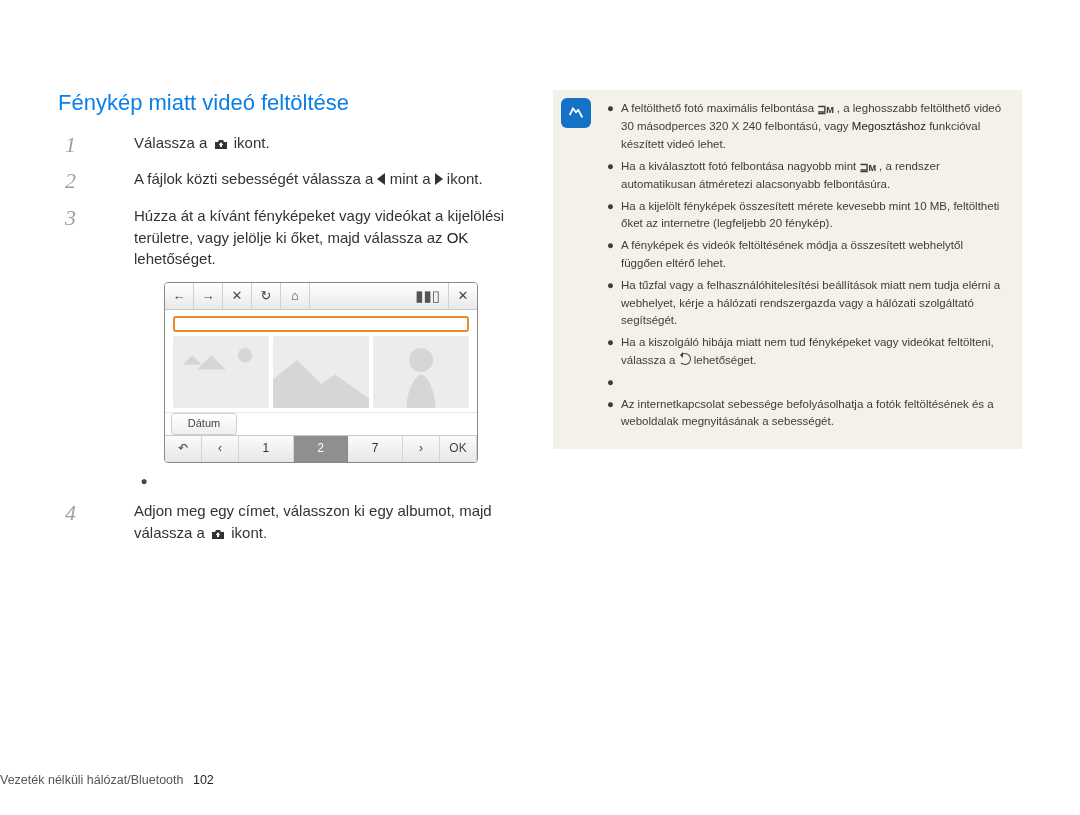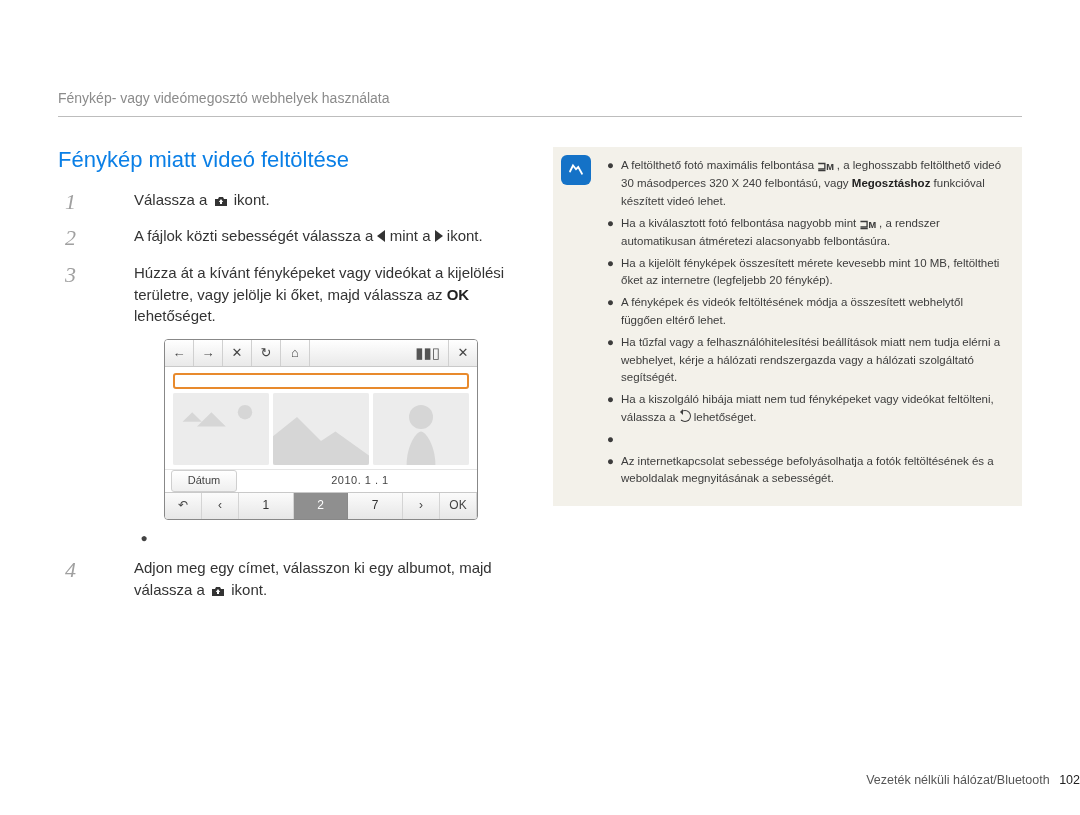--- a/index.html
+++ b/index.html
@@ -239,33 +239,32 @@
     content:"";
     position:absolute;
     left:-3px; top:-2px;
     border:3px solid transparent;
     border-right-color:#3c3c3c;
   }
   .footer {
     position:absolute;
     bottom: 28px;
     left:0; right:0;
-    text-align:right;
+    text-align:left;
     font-size:12.5px;
     color:#555;
   }
   .footer .pn { color:#222; margin-left:6px;}
-  b { font-weight: 700; color:#222; }
+  b { font-weight: 400; color:#222; }
 </style>
 </head>
 <body>
 
 <div class="page">
 
-  <div class="breadcrumb">Fénykép- vagy videómegosztó webhelyek használata</div>
 
   <div class="columns">
 
     <div class="col-left">
 
       <h2 class="section-title">Fénykép miatt videó feltöltése</h2>
 
       <ol class="steps">
 
         <li class="step">
@@ -335,21 +334,20 @@
                       <svg viewBox="0 0 40 30">
                           <rect width="40" height="30" fill="#ececec"></rect>
                           <path fill="#d6d6d6" d="M14 30c0-8 4-14 6-14s6 6 6 14z"></path>
                           <circle cx="20" cy="10" r="5" fill="#d6d6d6"></circle>
                         </svg>
                     </div>
                   </div>
                 </div>
                 <div class="meta-row">
                   <div class="cat">Dátum</div>
-                  <div class="date">2010. 1 . 1</div>
                 </div>
                 <div class="toolbar-bot">
                   <div class="bcell">↶</div>
                   <div class="bcell">‹</div>
                   <div class="mid">
                     <div class="seg">1</div>
                     <div class="seg active">2</div>
                     <div class="seg">7</div>
                   </div>
                   <div class="bcell">›</div>

